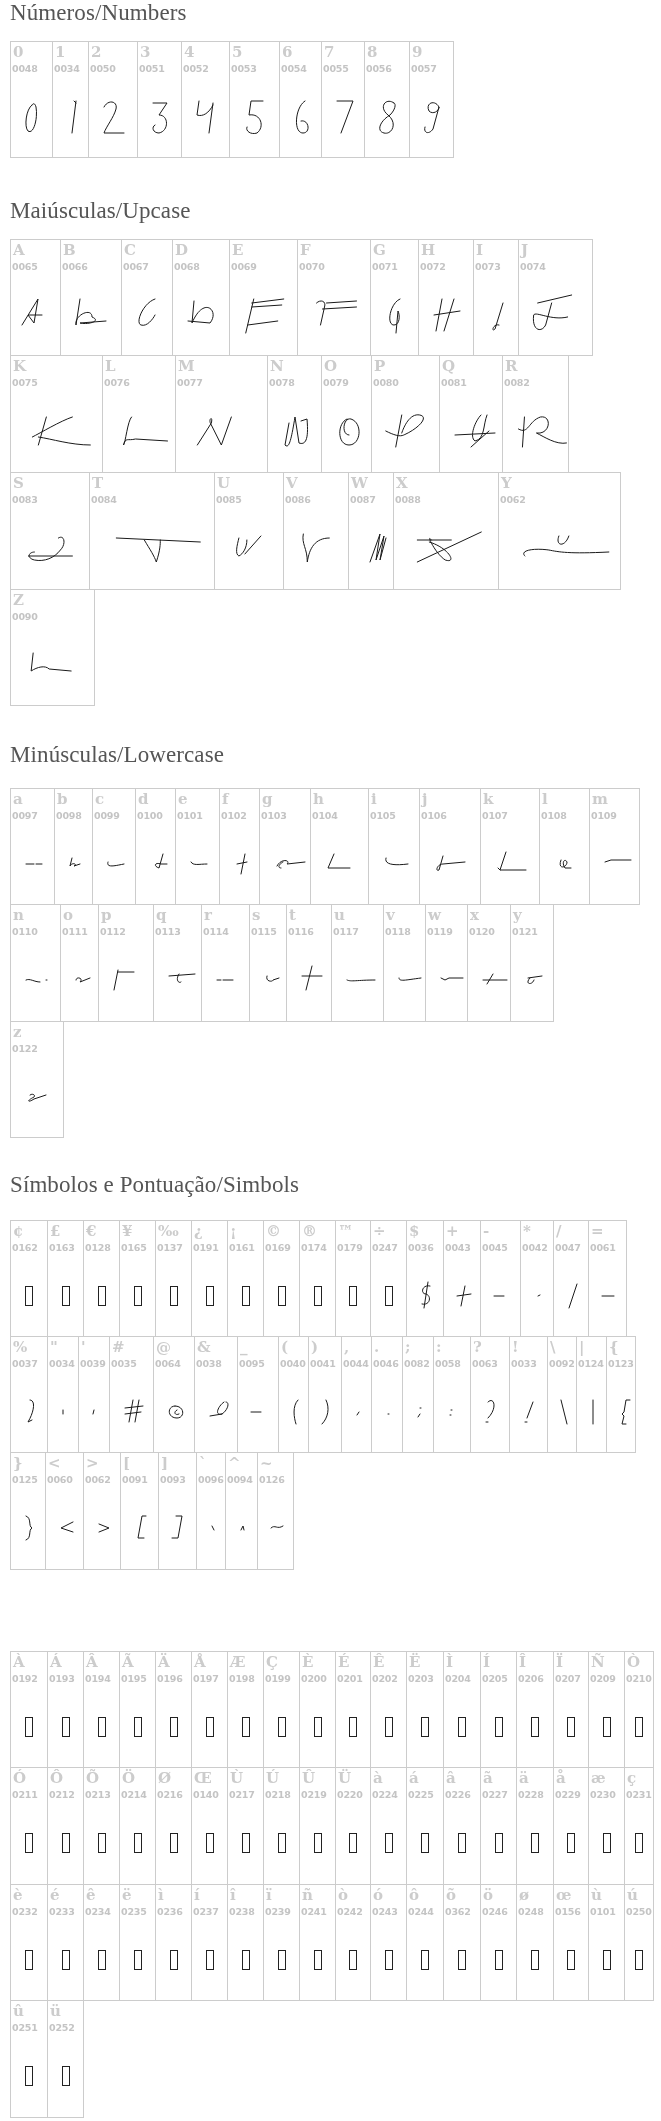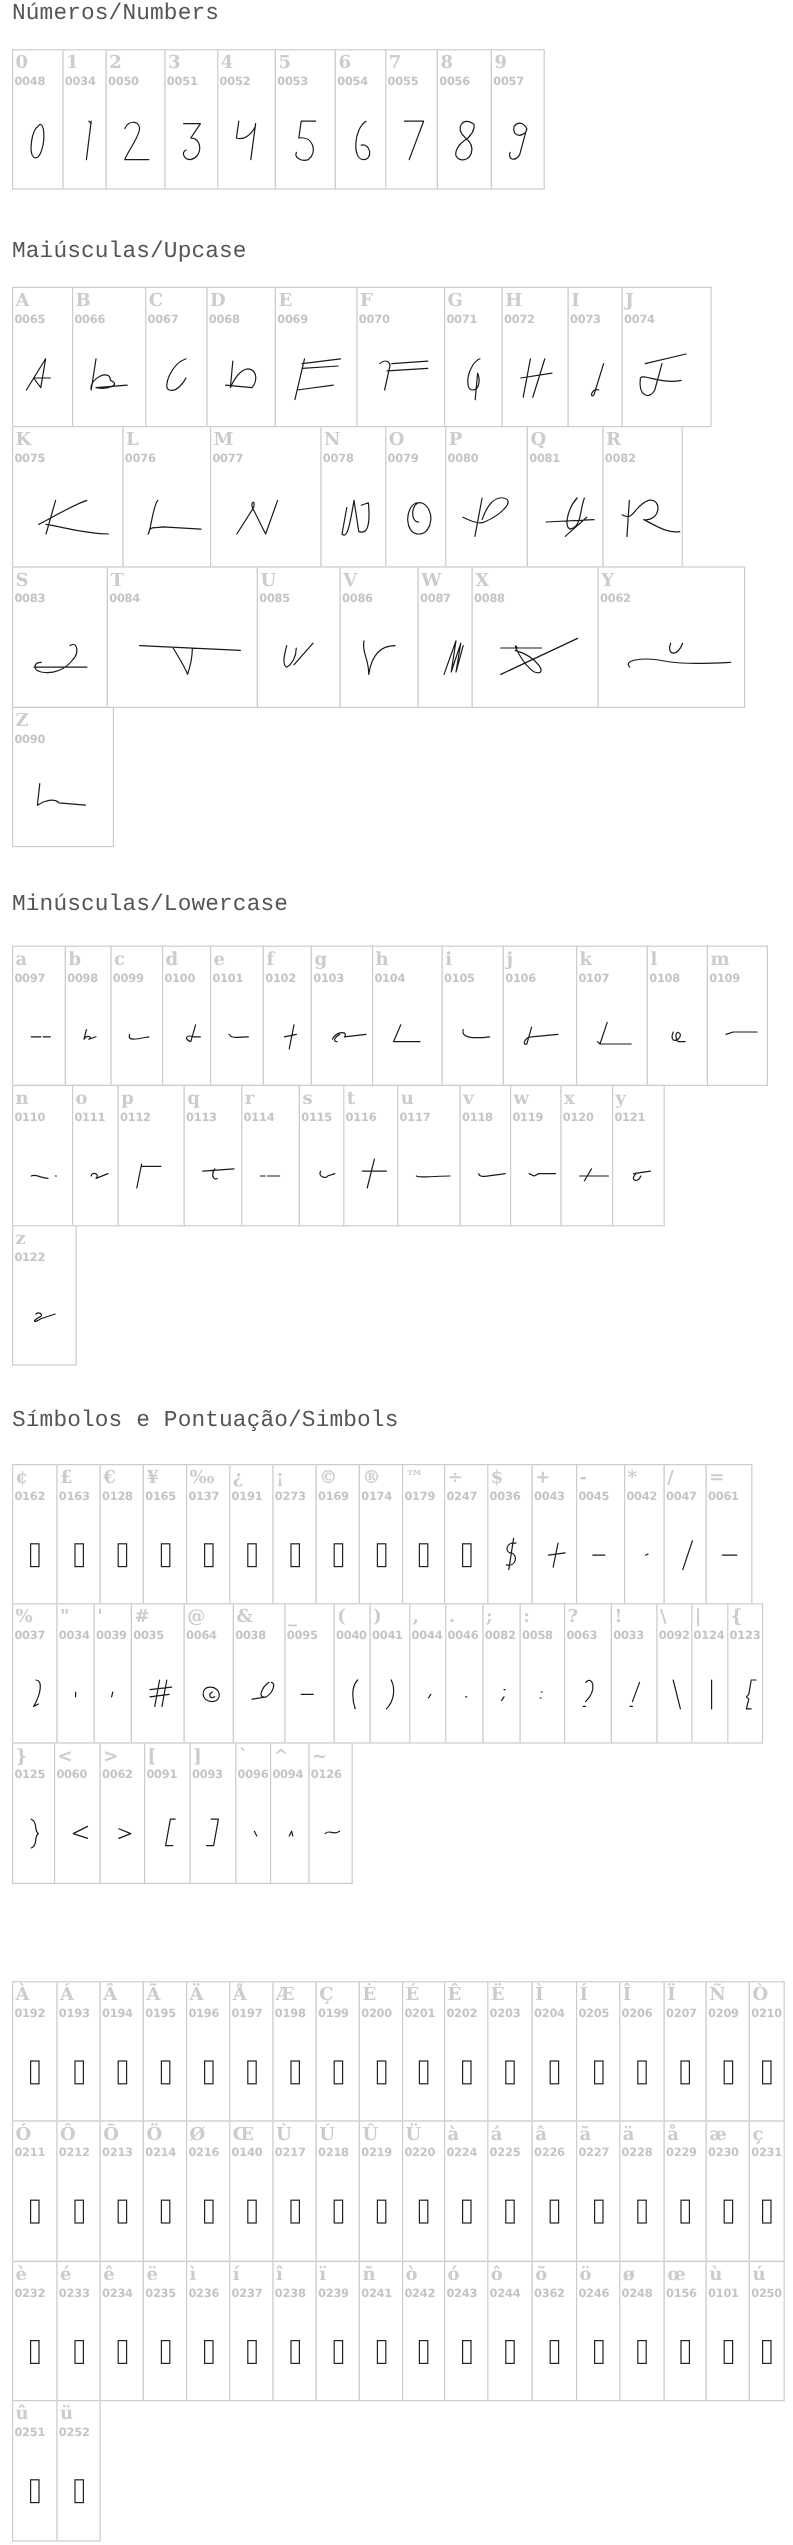--- a/index.html
+++ b/index.html
@@ -1,19 +1,19 @@
 <!DOCTYPE html>
 <html><head>
 <meta charset="utf-8">
 <style>
   html, body { margin: 0; padding: 0; background: #ffffff; }
   body { width: 661px; height: 2121px; position: relative; overflow: hidden;
          font-family: "DejaVu Sans", sans-serif; }
-  .section-title { position: absolute; left: 10px; font-size: 19px; color: #555555;
-                   font-family: Liberation Mono, monospace; white-space: nowrap; letter-spacing: 0.1px; }
+  .section-title { position: absolute; left: 10px; font-size: 23px; color: #555555;
+                   font-family: Liberation Serif, serif; white-space: nowrap; letter-spacing: 0.1px; }
   .cell { position: absolute; box-sizing: border-box; border: 1px solid #cccccc; background: #fff; }
   .cell .ch { position: absolute; left: 2px; top: 2px; font-size: 15px; font-weight: bold;
               color: #cccccc; font-family: "DejaVu Serif", serif; line-height: 17px; white-space: nowrap; }
   .cell .code { position: absolute; left: 1px; top: 21px; font-size: 9.5px; font-weight: bold;
                 color: #c4c4c4; font-family: "DejaVu Sans", sans-serif; line-height: 11px; white-space: nowrap; letter-spacing: -0.2px; }
   .cell .glyph { position: absolute; left: 0; right: 0; top: 50px; height: 50px;
                  display: flex; align-items: center; justify-content: center; }
   .cell .glyph svg { overflow: visible; }
   .tofu { width: 8px; height: 20px; border: 1px solid #222; box-sizing: border-box; }
 </style>
@@ -751,21 +751,21 @@
       </div>
       <div class="cell" style="left: 191px; top: 1220px; width: 37px; height: 117px;">
         <span class="ch">¿</span>
         <span class="code">0191</span>
         <div class="glyph">
           <div class="tofu"></div>
         </div>
       </div>
       <div class="cell" style="left: 227px; top: 1220px; width: 37px; height: 117px;">
         <span class="ch">¡</span>
-        <span class="code">0273</span>
+        <span class="code">0161</span>
         <div class="glyph">
           <div class="tofu"></div>
         </div>
       </div>
       <div class="cell" style="left: 263px; top: 1220px; width: 37px; height: 117px;">
         <span class="ch">©</span>
         <span class="code">0169</span>
         <div class="glyph">
           <div class="tofu"></div>
         </div>

